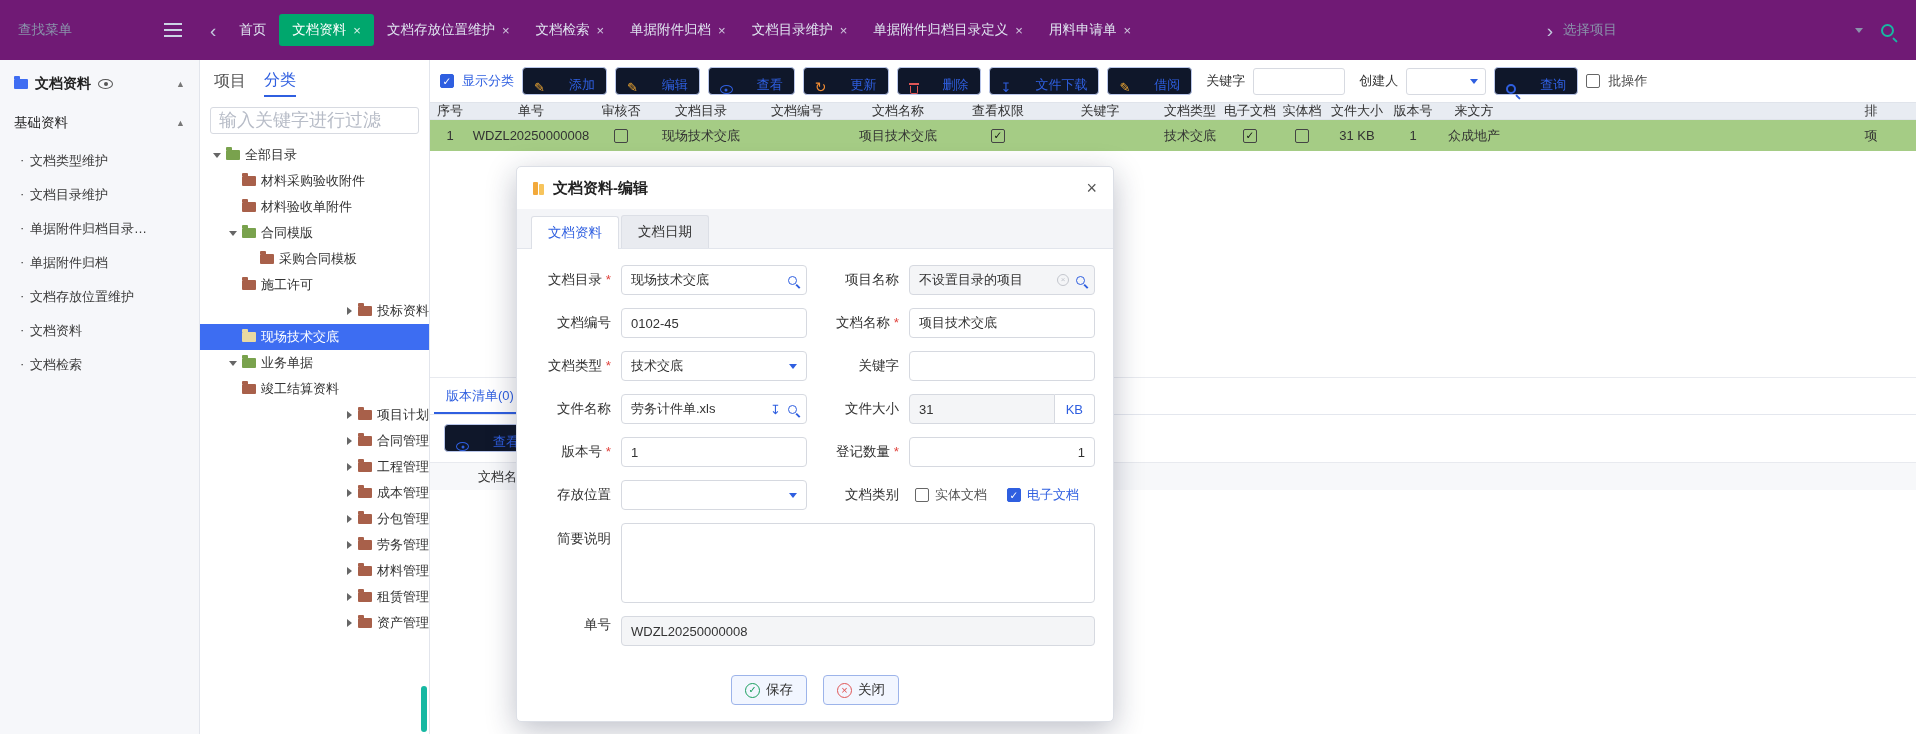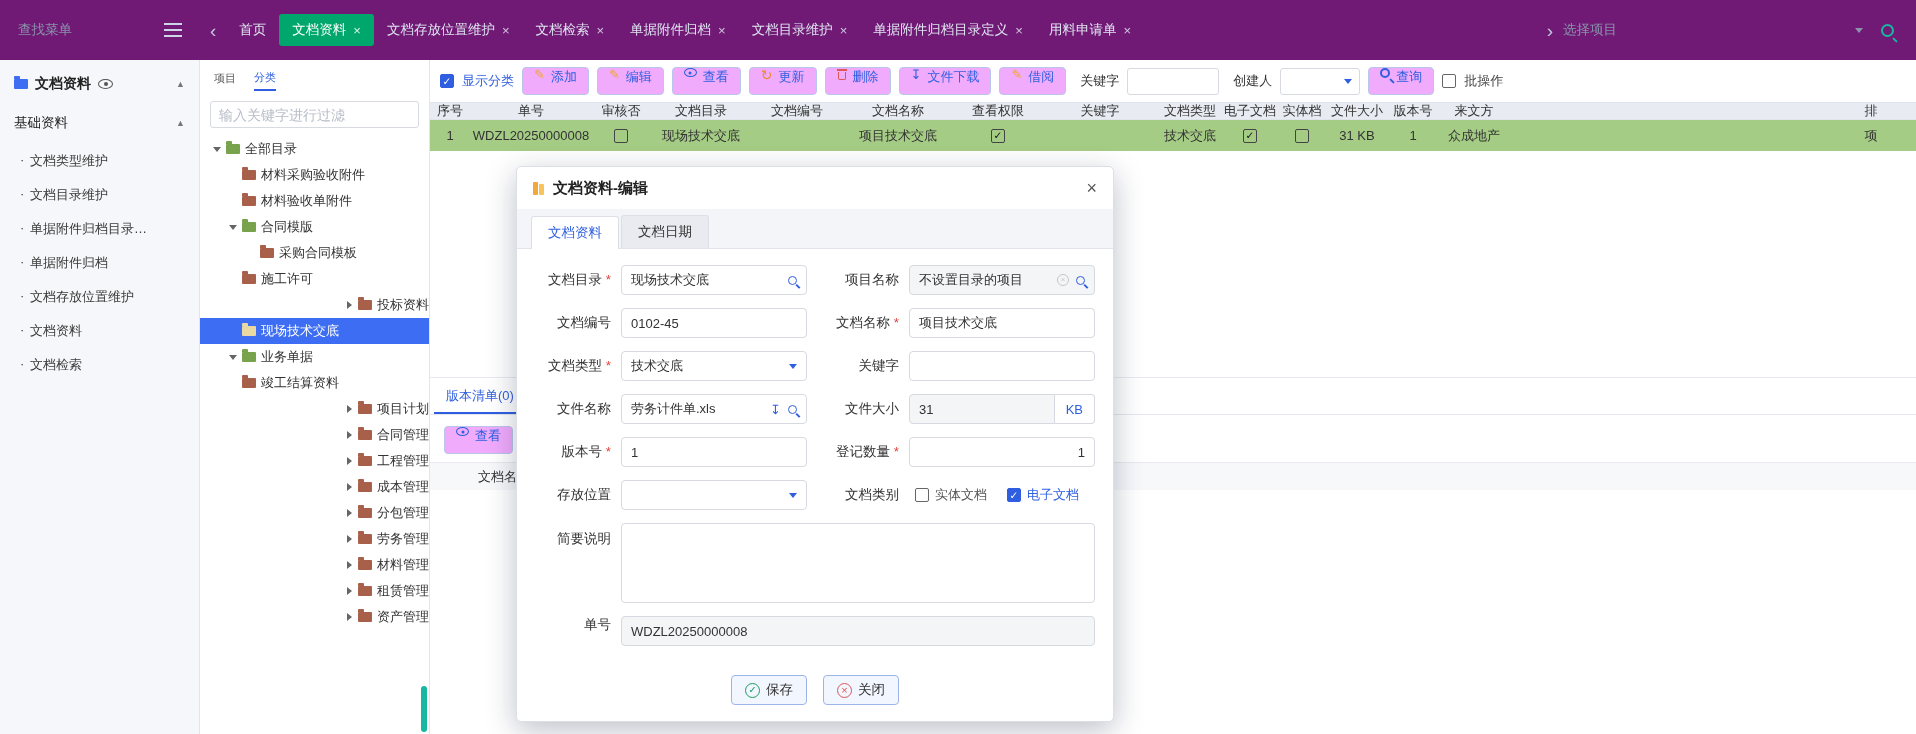--- a/index.html
+++ b/index.html
@@ -46,24 +46,24 @@
 .i-eye{width:15px;height:10px;border:1.5px solid #555;border-radius:50%/50%;position:relative;display:inline-block;flex:none}
 .i-eye::after{content:"";position:absolute;width:4px;height:4px;background:#555;border-radius:50%;left:50%;top:50%;transform:translate(-50%,-50%)}
 .sb-section{display:flex;align-items:center;padding:10px 14px;font-size:13.5px;color:#222}
 .sb-items{padding:2px 0}
 .sb-item{padding:8px 10px 8px 30px;color:#3a3a3a;cursor:pointer;position:relative;white-space:nowrap;font-size:13px}
 .sb-item::before{content:"·";position:absolute;left:20px;color:#3a3a3a}
 
 
 .tree-panel{width:230px;flex:none;background:#fff;border-right:1px solid #e2e5ec;position:relative;padding-top:6px}
 .tp-tabs{display:flex;align-items:center;gap:18px;padding:4px 14px 6px}
-.tp-tab{font-size:11px;color:#555;padding-bottom:4px;cursor:pointer}
+.tp-tab{font-size:16px;color:#555;padding-bottom:4px;cursor:pointer}
 .tp-tab.active{color:#2f5fe0;border-bottom:2px solid #2f5fe0}
 .tp-filter{padding:4px 10px 8px}
-.tp-filter input{width:100%;height:27px;border:1px solid #d7dae1;border-radius:3px;padding:0 8px;font-size:14px;color:#333;outline:none;font-family:Liberation Sans, sans-serif}
+.tp-filter input{width:100%;height:27px;border:1px solid #d7dae1;border-radius:3px;padding:0 8px;font-size:18px;color:#333;outline:none;font-family:Liberation Sans, sans-serif}
 .tp-filter input::placeholder{color:#b7bcc7}
 .tree{font-size:13px}
 .tnode{display:flex;align-items:center;height:26px;cursor:pointer;white-space:nowrap;color:#333}
 .tnode.lv0{padding-left:10px}
 .tnode.lv1{padding-left:26px}
 .tnode.lv2{padding-left:44px}
 .tnode.selected{background:#3d6df2;color:#fff}
 .ar{width:14px;height:14px;flex:none;display:inline-flex;align-items:center;justify-content:center}
 .ar.down::before{content:"";width:0;height:0;border-left:4px solid transparent;border-right:4px solid transparent;border-top:5px solid #666}
 .ar.right::before{content:"";width:0;height:0;border-top:4px solid transparent;border-bottom:4px solid transparent;border-left:5px solid #666}
@@ -72,21 +72,21 @@
 
 
 .main{flex:1;min-width:0;display:flex;flex-direction:column;background:#fff}
 .toolbar{display:flex;align-items:center;gap:8px;padding:7px 10px;flex:none}
 .chk{display:inline-flex;align-items:center;gap:8px;cursor:pointer;flex:none}
 .lbl-blue{color:#2f5fe0}
 .lbl-dark{color:#444}
 .cb{width:14px;height:14px;border:1.5px solid #666;border-radius:2px;display:inline-flex;align-items:center;justify-content:center;font-size:10.5px;color:#222;background:#fff;flex:none;line-height:1}
 .cb.checked::before{content:"✓"}
 .cb.blue{background:#2f5fe0;border-color:#2f5fe0;color:#fff}
-.btn{display:inline-flex;align-items:flex-start;gap:6px;height:28px;padding:0 11px;border:1px solid #b9c6ea;border-radius:4px;background:#f0abfc;color:#2f5fe0;font-size:13px;cursor:pointer;white-space:nowrap;flex:none}
+.btn{display:inline-flex;align-items:flex-end;gap:24px;height:28px;padding:0 11px;border:1px solid #b9c6ea;border-radius:4px;background:#0f172a;color:#2f5fe0;font-size:13px;cursor:pointer;white-space:nowrap;flex:none}
 .ic{display:inline-flex;align-items:center;justify-content:center;font-size:13px;line-height:1;flex:none}
 .ic-pencil{color:#f0a832}.ic-pencil::before{content:"✎"}
 .ic-refresh{color:#ef8b33;font-size:14px}.ic-refresh::before{content:"↻"}
 .ic-dl{color:#2f5fe0}.ic-dl::before{content:"↧"}
 .i-trash{width:10px;height:12px;position:relative;display:inline-block;flex:none}
 .i-trash::before{content:"";position:absolute;left:0;right:0;top:1px;height:2px;background:#e05656}
 .i-trash::after{content:"";position:absolute;left:1px;right:1px;top:4px;bottom:0;border:1.5px solid #e05656;border-top:none;border-radius:0 0 2px 2px}
 .i-eye-sm{width:13px;height:9px;border:1.5px solid #2f5fe0;border-radius:50%/50%;position:relative;display:inline-block;flex:none}
 .i-eye-sm::after{content:"";position:absolute;width:3px;height:3px;background:#2f5fe0;border-radius:50%;left:50%;top:50%;transform:translate(-50%,-50%)}
 .tb-label{color:#333;margin-left:6px;flex:none}

